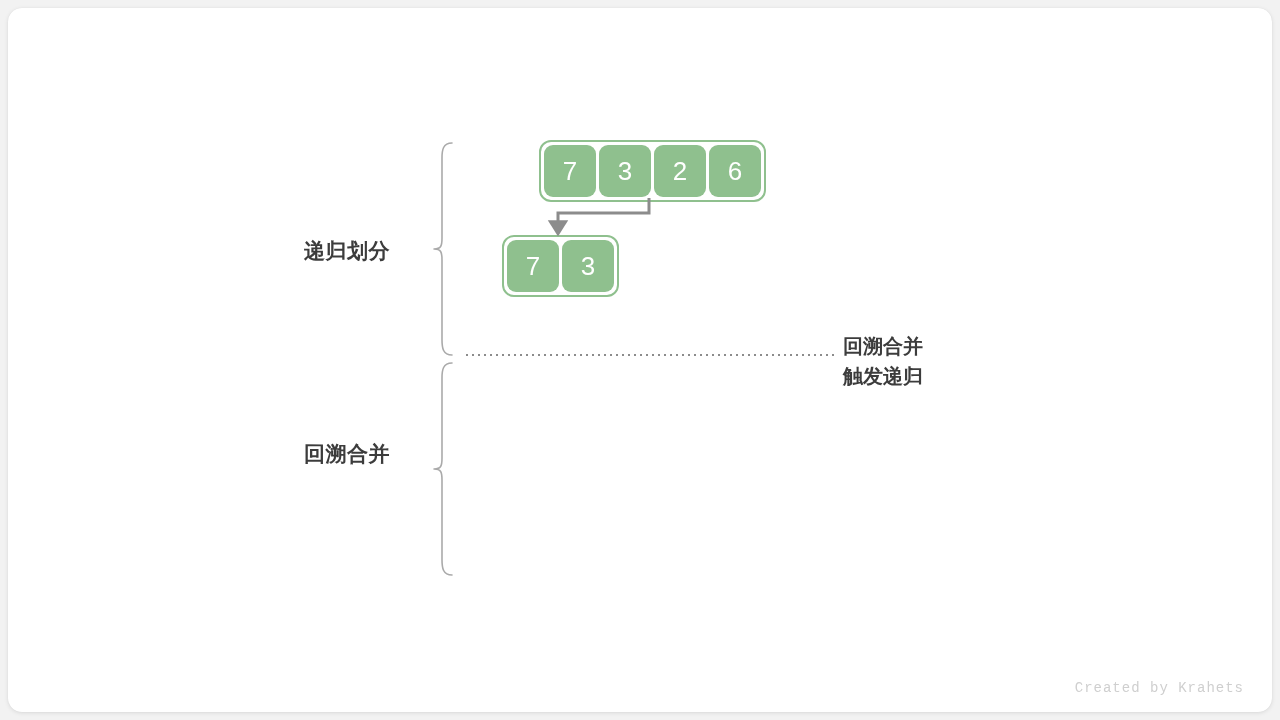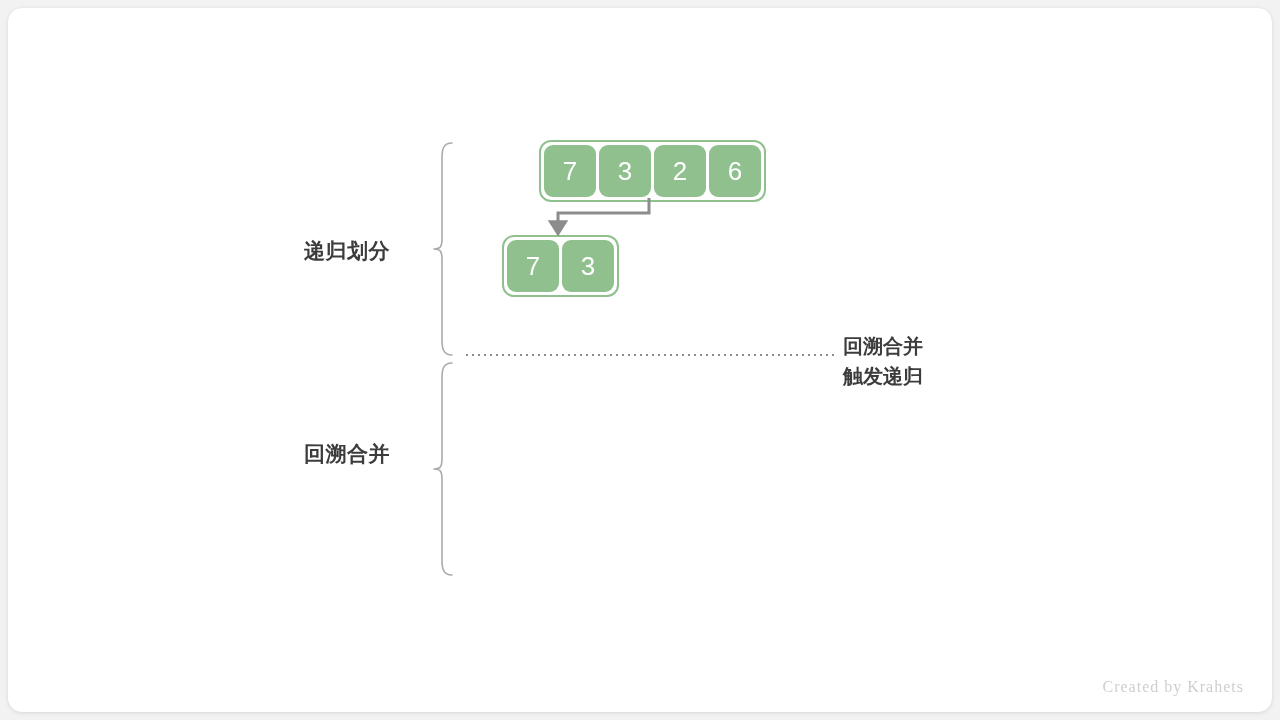--- a/index.html
+++ b/index.html
@@ -90,22 +90,22 @@
     width: 1280px;
     height: 720px;
     pointer-events: none;
   }
 
   
   #credit {
     position: absolute;
     right: 36px;
     bottom: 24px;
-    font-family: Liberation Serif, serif;
-    font-size: 16px;
+    font-family: Liberation Mono, monospace;
+    font-size: 14px;
     color: #cfcfcf;
     letter-spacing: 1px;
     white-space: nowrap;
   }
 </style>
 </head>
 <body>
 
 <div id="canvas">
   <div id="card"></div>

